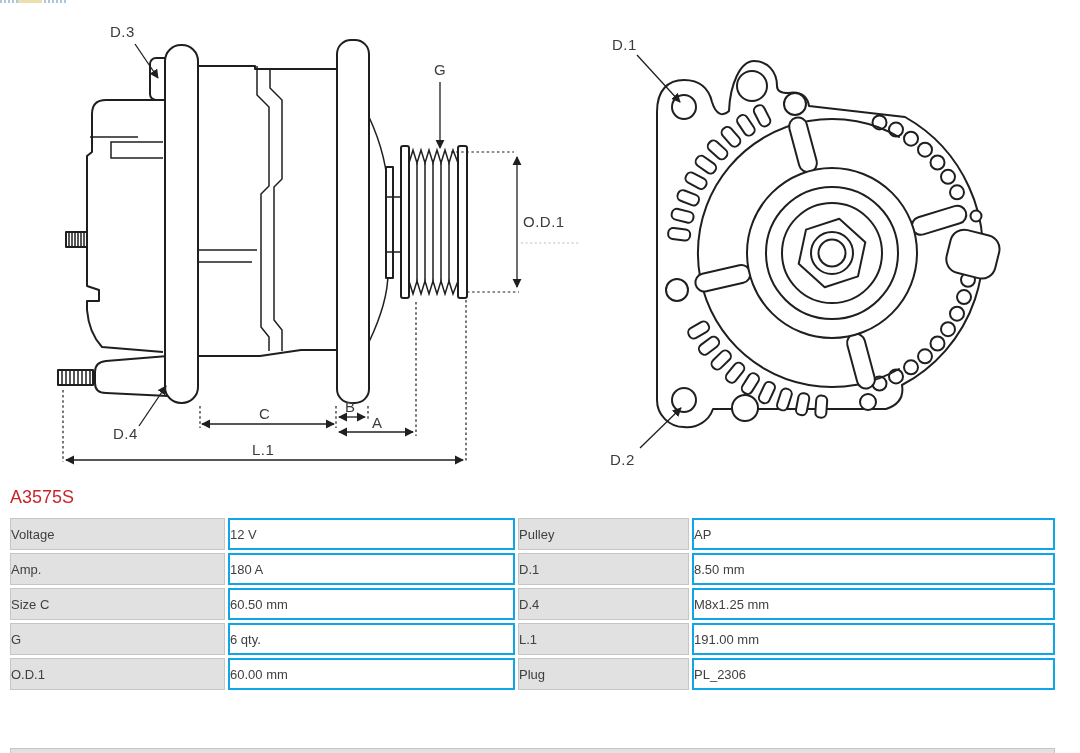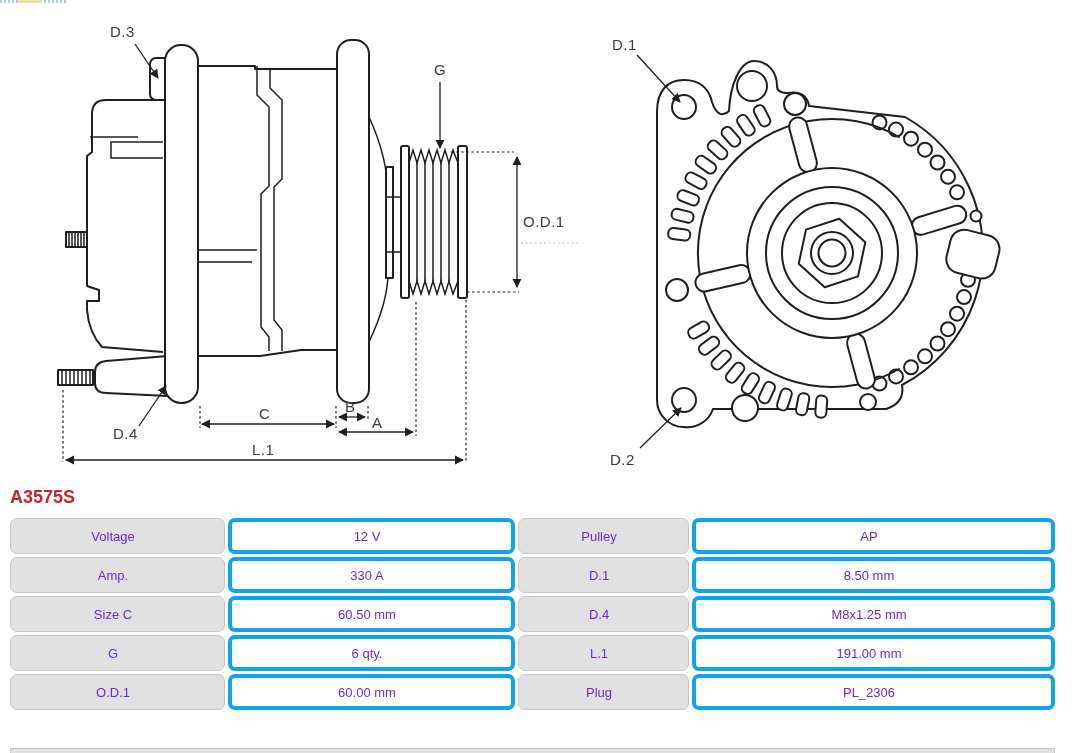--- a/index.html
+++ b/index.html
@@ -15,29 +15,29 @@
   #diagram{position:absolute;left:0;top:0;width:1080px;height:492px;}
   .ln{fill:none;stroke:#1f1f1f;stroke-width:2;stroke-linejoin:round;stroke-linecap:round;}
   .lnw{fill:#fff;stroke:#1f1f1f;stroke-width:2;stroke-linejoin:round;}
   .thin{fill:none;stroke:#1f1f1f;stroke-width:1.5;}
   .dim{fill:none;stroke:#1f1f1f;stroke-width:1.3;}
   .dot{fill:none;stroke:#1f1f1f;stroke-width:1.2;stroke-dasharray:2.5 2.6;}
   .dotlight{fill:none;stroke:#bcbcbc;stroke-width:1;stroke-dasharray:2 2.6;}
   .lbl{font-family:"Liberation Sans",sans-serif;font-size:15px;fill:#3c3c3c;letter-spacing:.5px;}
 
   
-  #part-number{position:absolute;left:10px;top:487px;font-size:18px;font-weight:bold;color:#c9242b;}
+  #part-number{position:absolute;left:10px;top:487px;font-size:18px;font-weight:normal;color:#c9242b;}
 
   
   #spec-table-wrap{position:absolute;left:7px;top:515px;}
   table.spec{border-collapse:separate;border-spacing:3px;table-layout:fixed;}
-  table.spec td{height:28px;font-size:13px;color:#6d28d9;text-align:center;
-                padding:0 9px 0 0;vertical-align:middle;overflow:hidden;white-space:nowrap;border-radius:7px;}
+  table.spec td{height:28px;font-size:13px;color:#404040;text-align:left;
+                padding:0 9px 0 0;vertical-align:middle;overflow:hidden;white-space:nowrap;}
   td.k{background:#e1e1e1;border:1px solid #c6c6c6;}
-  td.v{background:#ffffff;border:4px solid #0ea5e9;}
+  td.v{background:#ffffff;border:2px solid #0ea5e9;}
   #row-sliver{position:absolute;left:10px;top:748px;width:1043px;height:5px;
               background:#e1e1e1;border:1px solid #c6c6c6;border-bottom:none;}
 </style>
 </head>
 <body>
 
 <div id="stage">
 
   <div id="edge-artifact">
       <span></span>
@@ -226,21 +226,21 @@
         </colgroup>
       <tbody>
         <tr>
           <td class="k">Voltage</td>
           <td class="v">12 V</td>
           <td class="k">Pulley</td>
           <td class="v">AP</td>
         </tr>
         <tr>
           <td class="k">Amp.</td>
-          <td class="v">330 A</td>
+          <td class="v">180 A</td>
           <td class="k">D.1</td>
           <td class="v">8.50 mm</td>
         </tr>
         <tr>
           <td class="k">Size C</td>
           <td class="v">60.50 mm</td>
           <td class="k">D.4</td>
           <td class="v">M8x1.25 mm</td>
         </tr>
         <tr>

